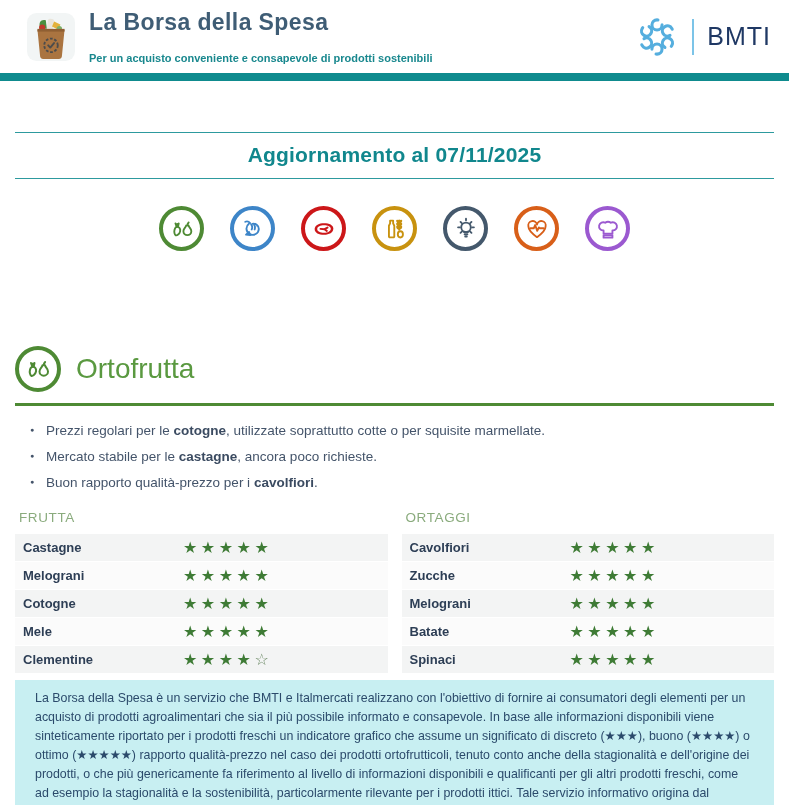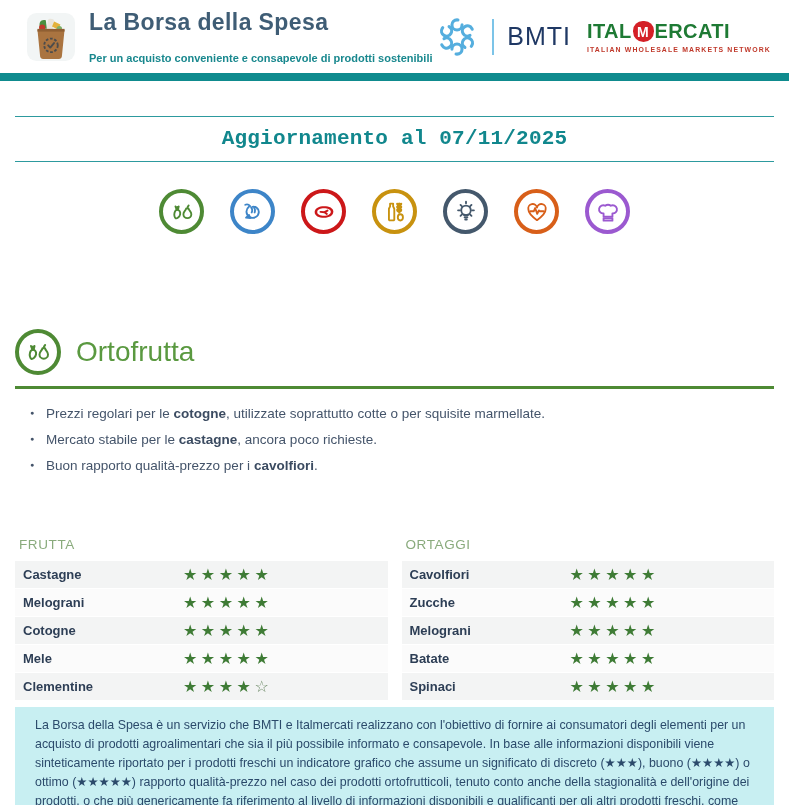--- a/index.html
+++ b/index.html
@@ -22,21 +22,21 @@
                 display:flex; align-items:center; letter-spacing:.4px; }
   .italm-m { display:inline-flex; width:21px; height:21px; background:#d42027; color:#fff;
              border-radius:48% 48% 52% 52%; align-items:center; justify-content:center;
              font-size:14px; margin:0 1px; }
   .italm-tag { font-size:6.9px; color:#c0392b; letter-spacing:1.15px;
                margin-top:3px; font-weight:bold; }
 
   .teal-bar { height:8px; background:#0f8b8e; }
 
   
-  .banner { margin-top:35px;font-family:Liberation Mono, monospace; }
+  .banner { margin-top:51px; }
   .rule-thin { border-top:1px solid #2d9a9e; margin:0 15px; }
   .banner-text { text-align:center; color:#11878d; font-size:21px;
                  font-weight:bold; padding:10px 0 11px; letter-spacing:.2px; }
 
   
   .icons-row { display:flex; justify-content:center; gap:26px; margin-top:27px; }
   .cat { width:45px; height:45px; border:4px solid currentColor; border-radius:50%;
          display:flex; align-items:center; justify-content:center; background:#fff; }
   .cat svg { width:28px; height:28px; stroke:currentColor; fill:none;
              stroke-width:1.6; stroke-linecap:round; stroke-linejoin:round; }
@@ -57,21 +57,21 @@
   
   .bullets { list-style:none; margin:17px 0 0 30px; }
   .bullets li { position:relative; padding-left:16px; margin-bottom:11px;
                 font-size:13.5px; color:#44546a; }
   .bullets li::before { content:"●"; position:absolute; left:0; top:3px;
                         font-size:7px; color:#44546a; }
   .bullets b { color:#3b4b61; }
 
   
   .tables { display:flex; gap:14px; margin:20px 15px 0; }
-  .rating-table { flex:1;margin-top:44px; }
+  .rating-table { flex:1; }
   .rt-header { color:#8aab7d; font-size:13.5px; letter-spacing:.6px;
                padding:0 0 9px 4px; }
   .t-row { display:flex; align-items:center; height:27px; margin-bottom:1px; padding:0 8px; }
   .t-row:nth-child(odd)  { background:#f3f4f4; }
   .t-row:nth-child(even) { background:#fbfbfb; }
   .t-label { width:160px; font-weight:bold; font-size:13px; color:#2d3e55; }
   .t-stars { font-size:16px; letter-spacing:3.5px; color:#3e7b35; white-space:nowrap; }
   .t-stars .o { color:#6c8a66; }
 
   
@@ -112,28 +112,20 @@
           <circle cx="10.5" cy="25.5" r="4.6" stroke-dasharray="22 7" transform="rotate(240 10.5 25.5)"></circle>
           <circle cx="10.5" cy="14.5" r="4.6" stroke-dasharray="22 7" transform="rotate(300 10.5 14.5)"></circle>
           <circle cx="20" cy="9" r="4.6" stroke-dasharray="22 7" transform="rotate(0 20 9)"></circle>
           <circle cx="29.5" cy="14.5" r="4.6" stroke-dasharray="22 7" transform="rotate(60 29.5 14.5)"></circle>
           <circle cx="29.5" cy="25.5" r="4.6" stroke-dasharray="22 7" transform="rotate(120 29.5 25.5)"></circle>
         </g>
       </svg>
       <div class="bmti-sep"></div>
       <div class="bmti-label">BMTI</div>
     </div>
-    <div>
-      <div class="italm-main">
-        <span>ITAL</span>
-          <span class="italm-m">M</span>
-          <span>ERCATI</span>
-      </div>
-      <div class="italm-tag">ITALIAN WHOLESALE MARKETS NETWORK</div>
-    </div>
   </div>
 </div>
 
 <div class="teal-bar"></div>
 
 <div class="banner">
   <div class="rule-thin"></div>
   <div class="banner-text">Aggiornamento al 07/11/2025</div>
   <div class="rule-thin"></div>
 </div>

